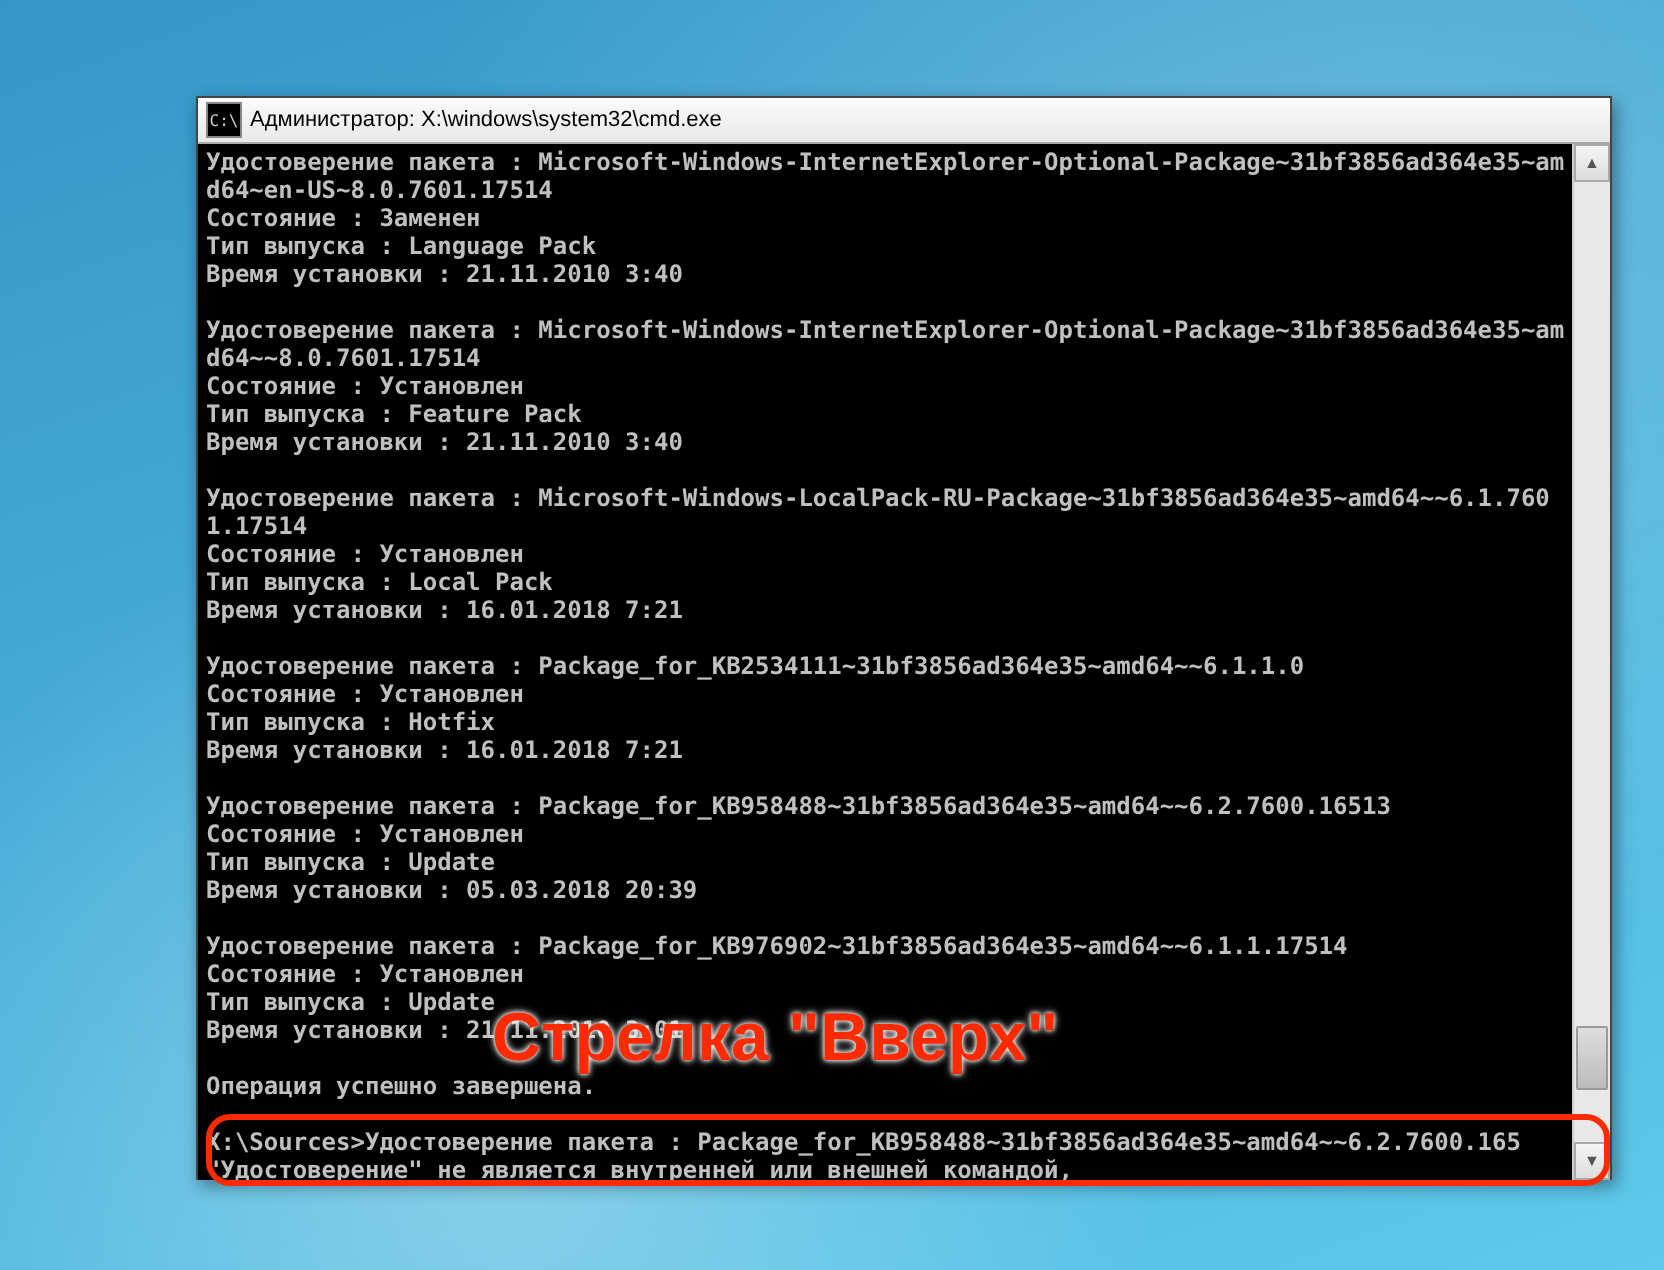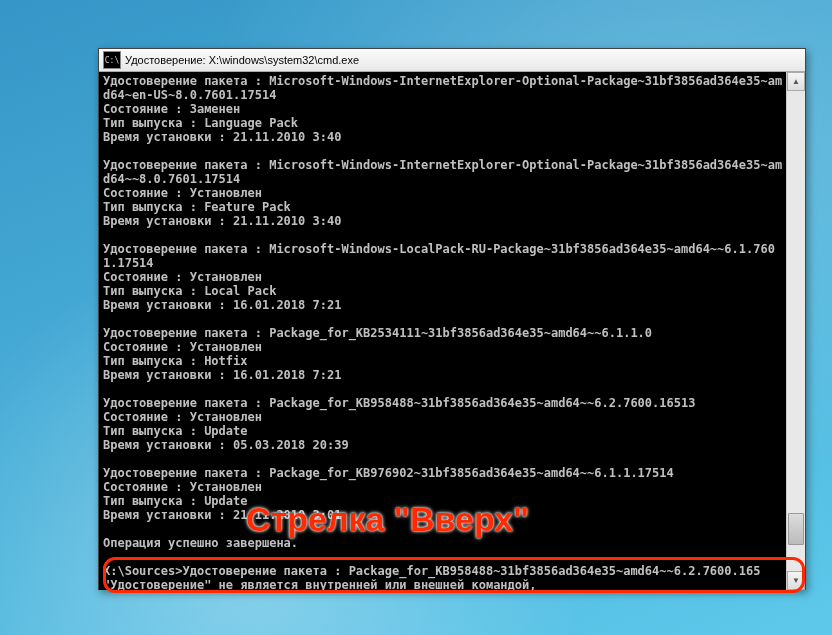--- a/index.html
+++ b/index.html
@@ -20,21 +20,21 @@
 </style>
 </head>
 <body>
 <div class="win7-bg"></div>
 
 <div class="window">
   <div class="titlebar">
     <span class="sysicon">
         <span>C:\</span>
       </span>
-    <span class="title">Удостоверение: X:\windows\system32\cmd.exe</span>
+    <span class="title">Администратор: X:\windows\system32\cmd.exe</span>
   </div>
   <div class="console-wrap">
     <div class="console" id="console">Удостоверение пакета : Microsoft-Windows-InternetExplorer-Optional-Package~31bf3856ad364e35~amd64~en-US~8.0.7601.17514
 Состояние : Заменен
 Тип выпуска : Language Pack
 Время установки : 21.11.2010 3:40
 
 Удостоверение пакета : Microsoft-Windows-InternetExplorer-Optional-Package~31bf3856ad364e35~amd64~~8.0.7601.17514
 Состояние : Установлен
 Тип выпуска : Feature Pack

